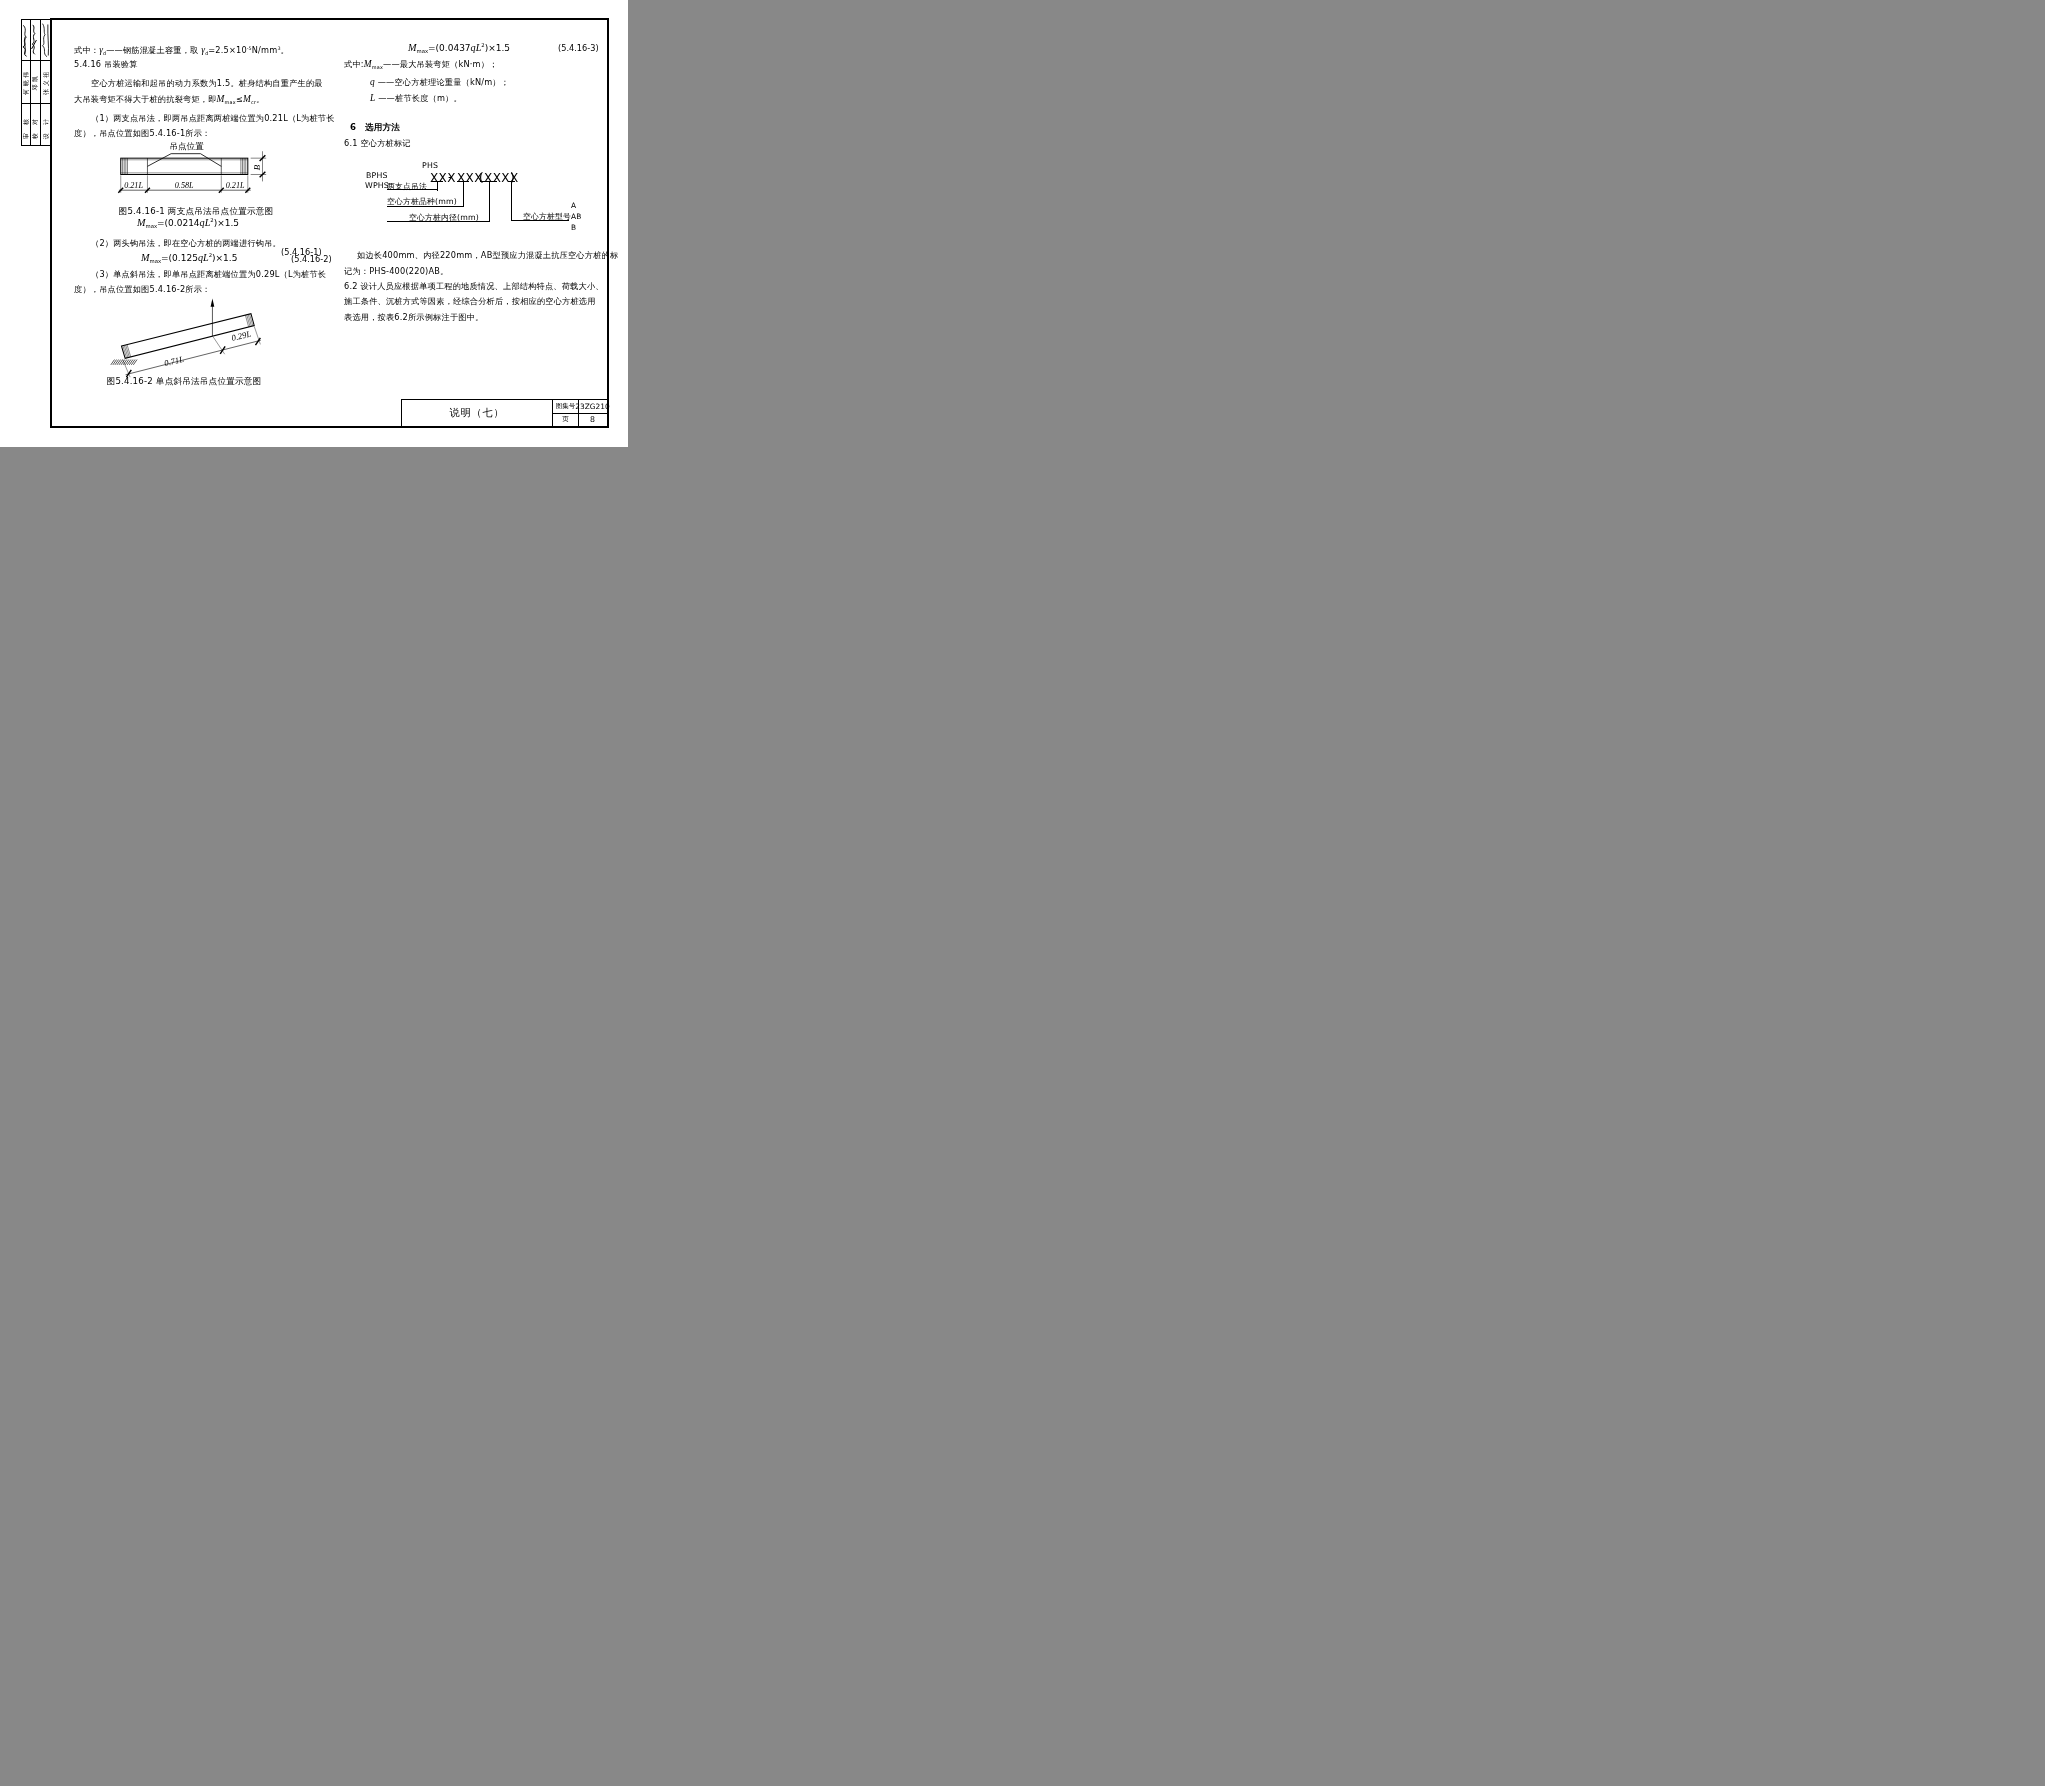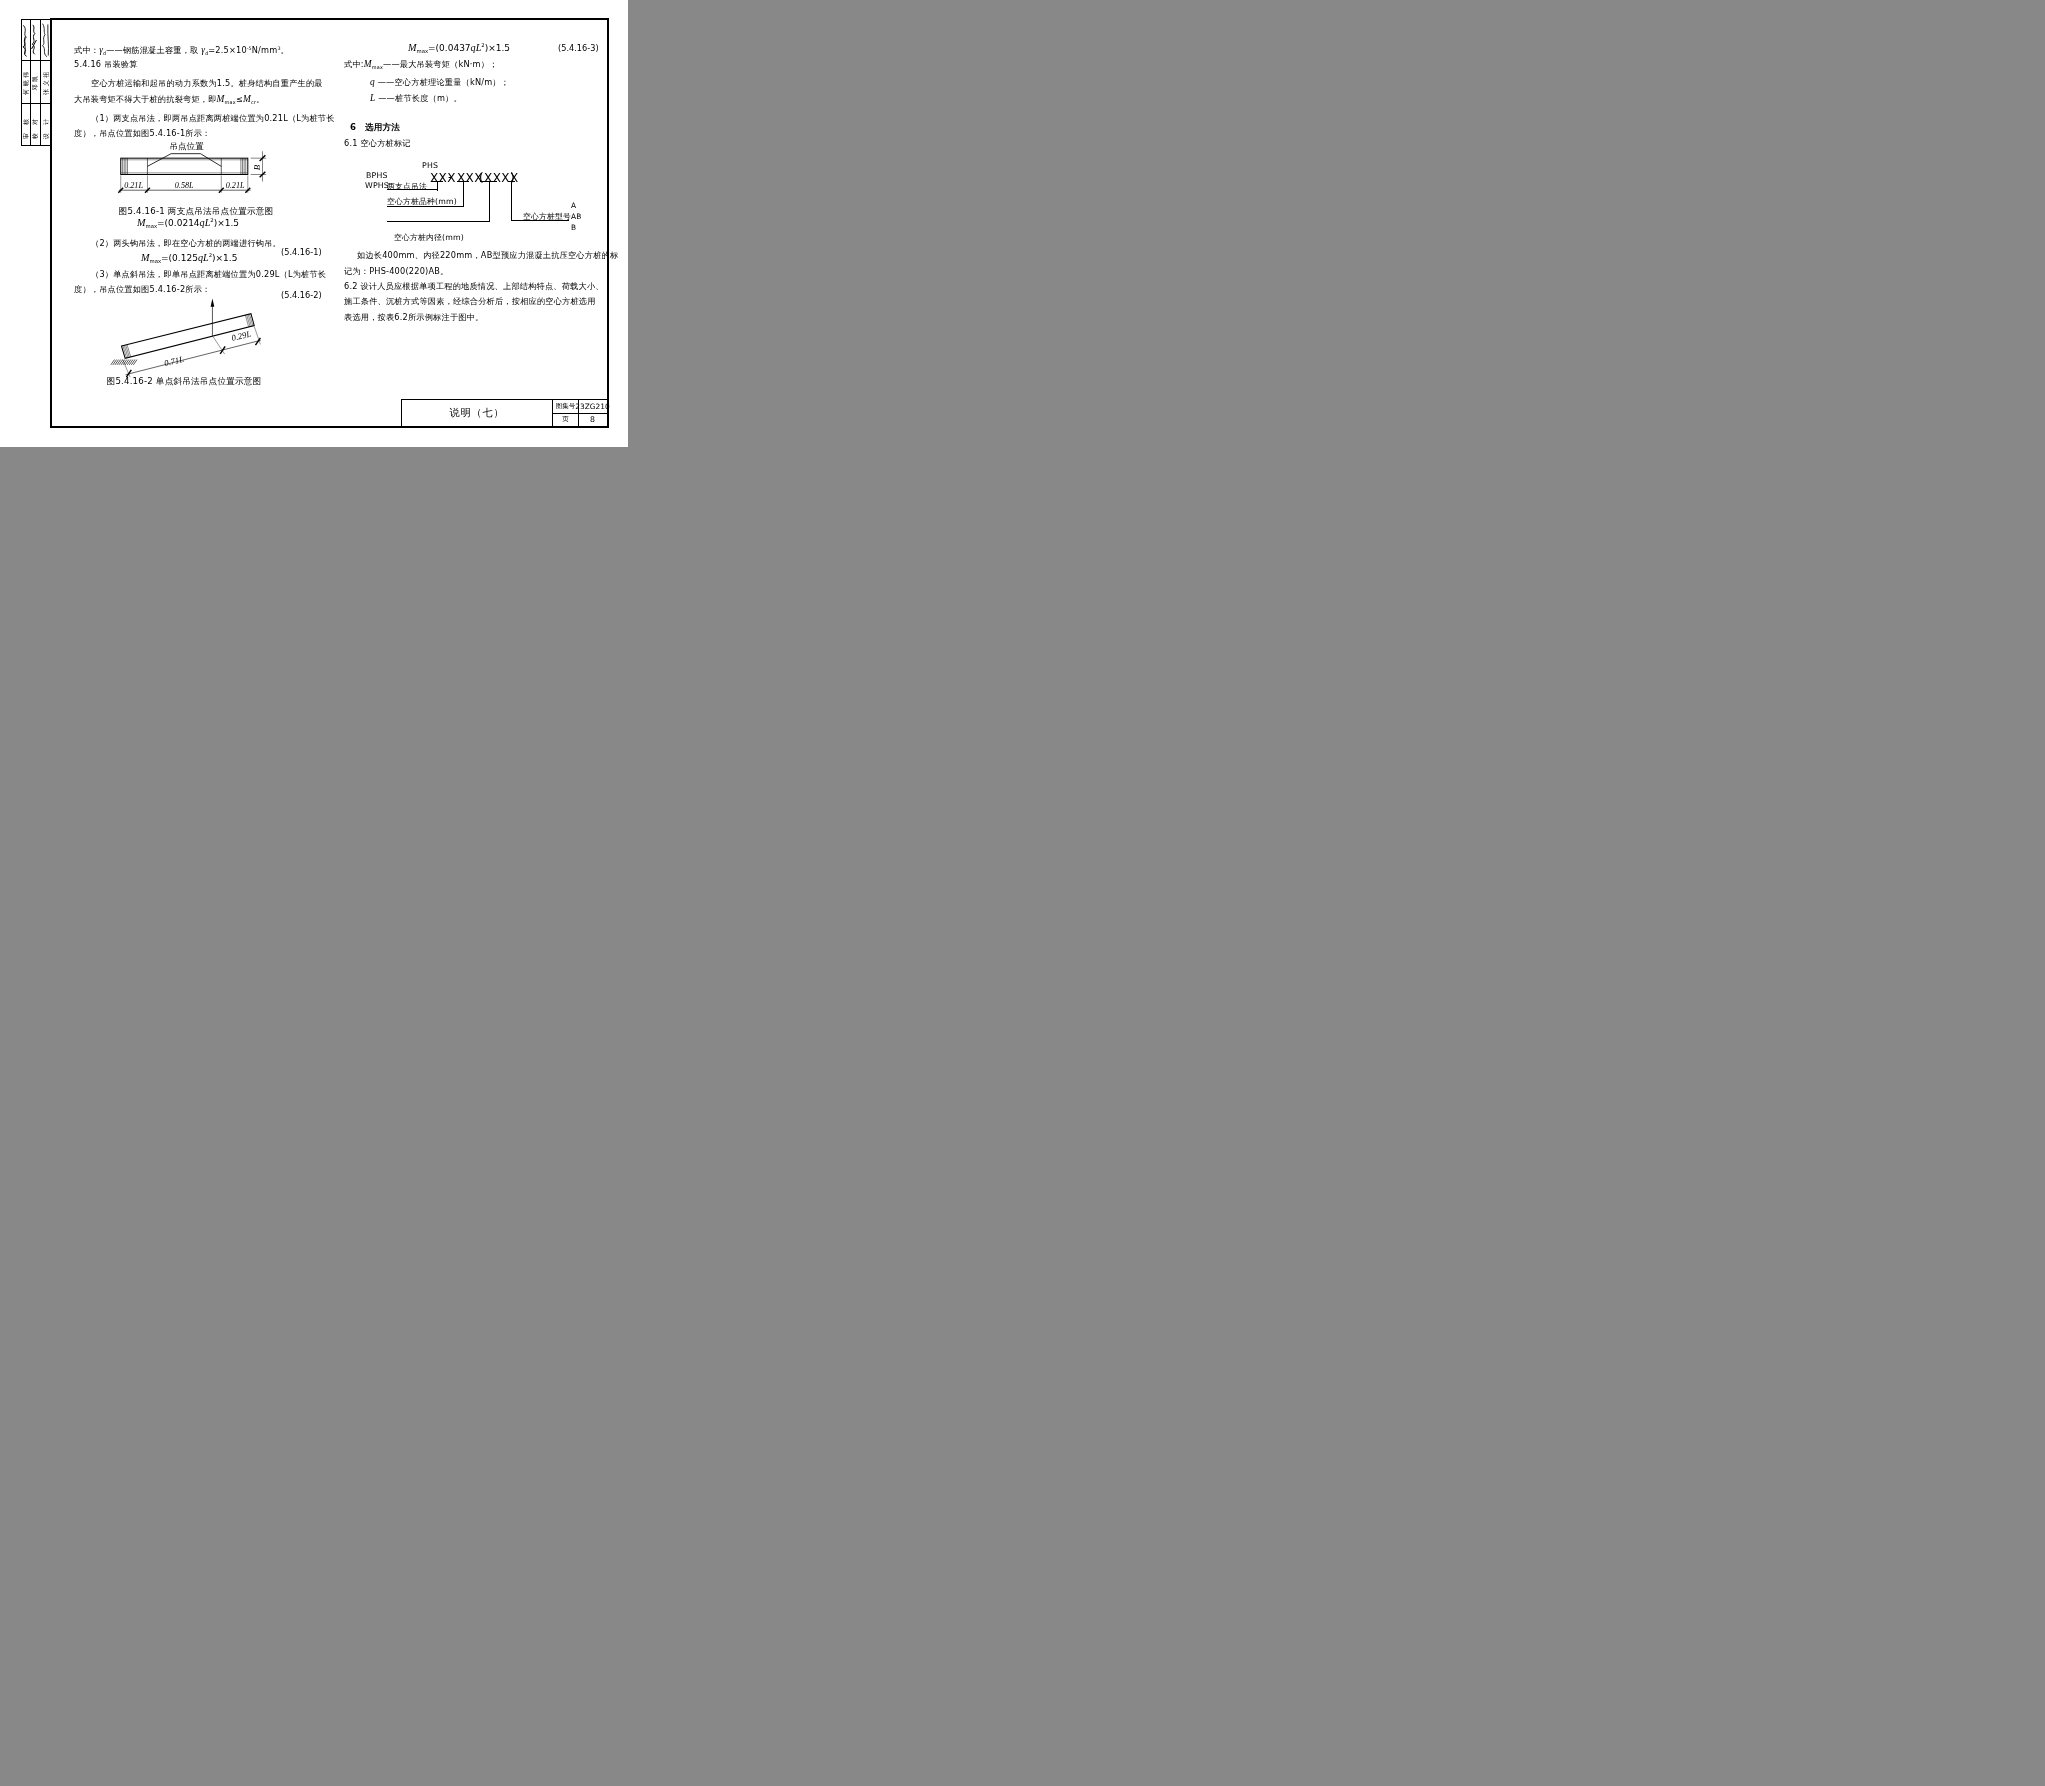--- a/index.html
+++ b/index.html
@@ -141,21 +141,21 @@
   <div class="formula" style="left:137px;top:217px;">
     <i>M</i><sub>max</sub><span>=(0.0214</span><i>qL</i><sup>2</sup><span>)×1.5</span>
   </div>
   <div class="eqno" style="left:281px;top:219px;margin-top:28px;">(5.4.16-1)</div>
 
   <div class="t" style="left:91px;top:238px;">（2）两头钩吊法，即在空心方桩的两端进行钩吊。</div>
 
   <div class="formula" style="left:141px;top:252px;">
     <i>M</i><sub>max</sub><span>=(0.125</span><i>qL</i><sup>2</sup><span>)×1.5</span>
   </div>
-  <div class="eqno" style="left:281px;top:254px;margin-top:36px;">(5.4.16-2)</div>
+  <div class="eqno" style="left:291px;top:254px;">(5.4.16-2)</div>
 
   <div class="t" style="left:91px;top:269px;">（3）单点斜吊法，即单吊点距离桩端位置为0.29L（L为桩节长</div>
   <div class="t" style="left:74px;top:284px;">度），吊点位置如图5.4.16-2所示：</div>
 
   <figure style="position:absolute;left:110px;top:296px;">
     <svg width="177" height="82" viewBox="0 0 432 200">
 
       <polygon points="28,122 344,43 352,72 37,152" fill="none" stroke="#000" stroke-width="2.5"></polygon>
       <path d="M31.4,121.2 L40.4,151.2 M34.8,120.3 L43.8,150.3 M38.2,119.5 L47.2,149.5 M41.6,118.6 L50.6,148.6" stroke="#000" stroke-width="1.1"></path>
       <path d="M340.6,43.9 L348.6,72.9 M337.2,44.7 L345.2,73.7 M333.8,45.6 L341.8,74.6 M330.4,46.4 L338.4,75.4" stroke="#000" stroke-width="1.1"></path>
@@ -214,21 +214,21 @@
     <div class="vline" style="left:437px;top:182px;height:8.6px;"></div>
     <div class="vline" style="left:463px;top:182px;height:25px;"></div>
     <div class="vline" style="left:489px;top:182px;height:40px;"></div>
     <div class="vline" style="left:511px;top:182px;height:39px;"></div>
 
     <div class="hline" style="left:387px;top:189px;width:51px;"></div>
 
     <span class="mk" style="left:387px;top:196px;">空心方桩品种(mm)</span>
     <div class="hline" style="left:387px;top:206px;width:77px;"></div>
 
-    <span class="mk" style="left:394px;top:212px;margin-top:20px;">空心方桩内径(mm)</span>
+    <span class="mk" style="left:409px;top:212px;">空心方桩内径(mm)</span>
     <div class="hline" style="left:387px;top:221px;width:103px;"></div>
 
     <span class="mk" style="left:523px;top:211px;">空心方桩型号</span>
     <div class="hline" style="left:511px;top:220px;width:58px;"></div>
     <span class="mk" style="left:571px;top:201px;font-size:7.4px;">A</span>
     <span class="mk" style="left:571px;top:212px;font-size:7.4px;">AB</span>
     <span class="mk" style="left:571px;top:223px;font-size:7.4px;">B</span>
   </div>
 
   <div class="t" style="left:357px;top:250px;">如边长400mm、内径220mm，AB型预应力混凝土抗压空心方桩的标</div>

